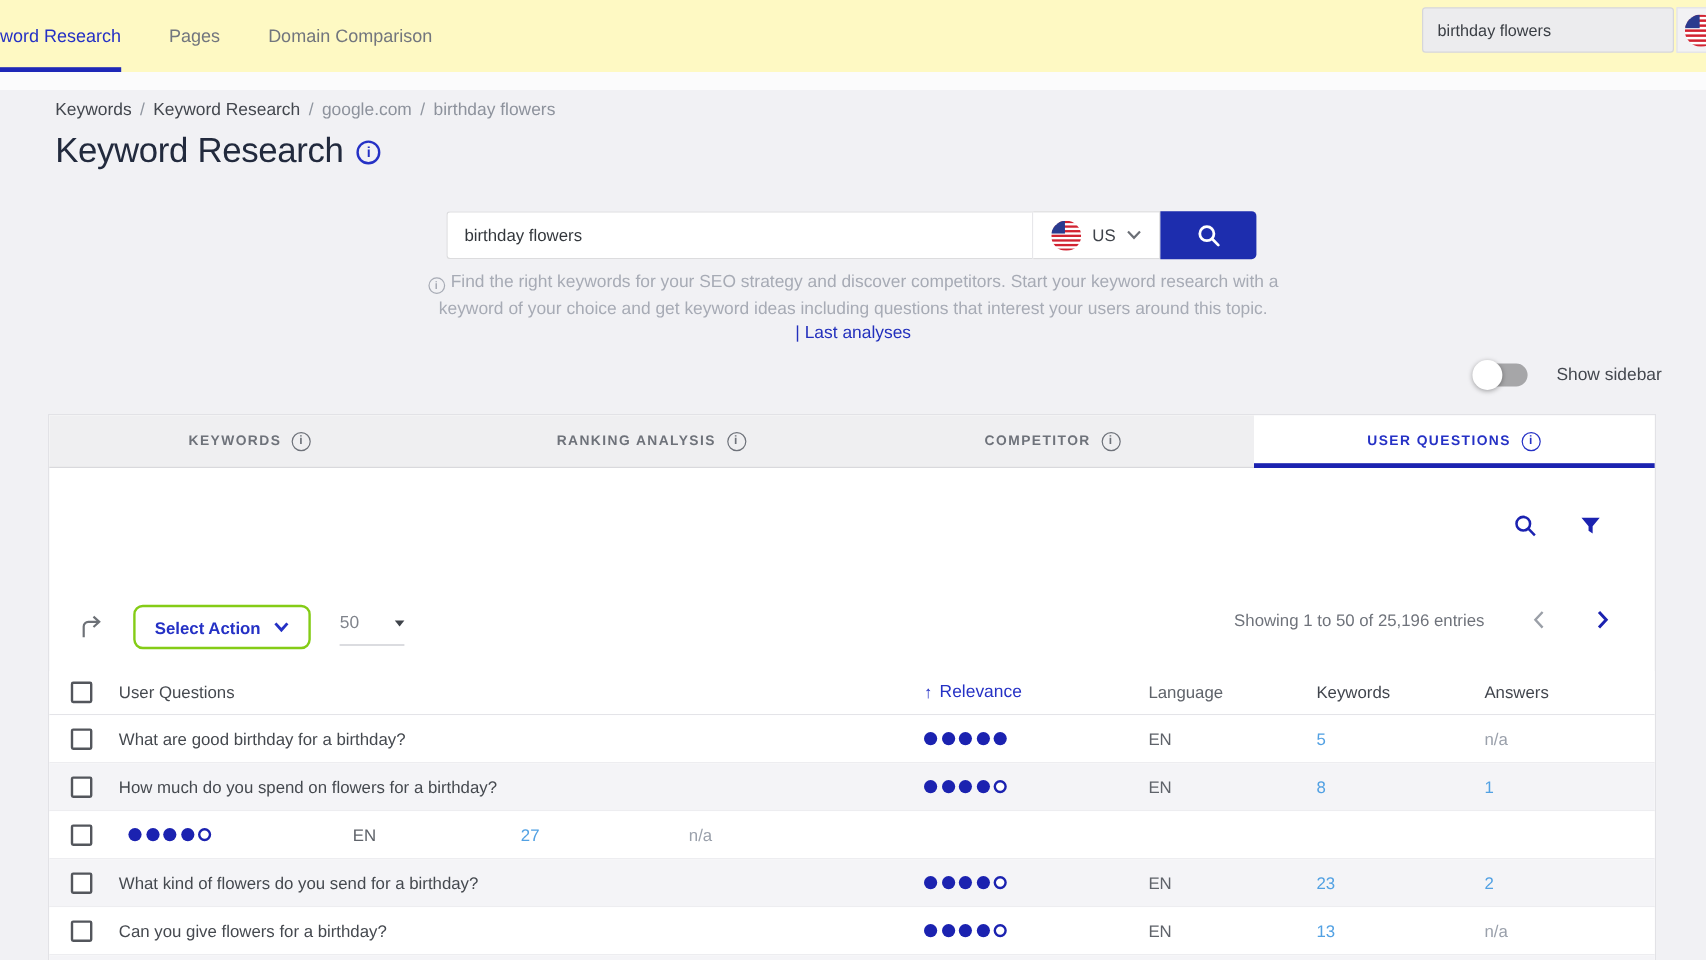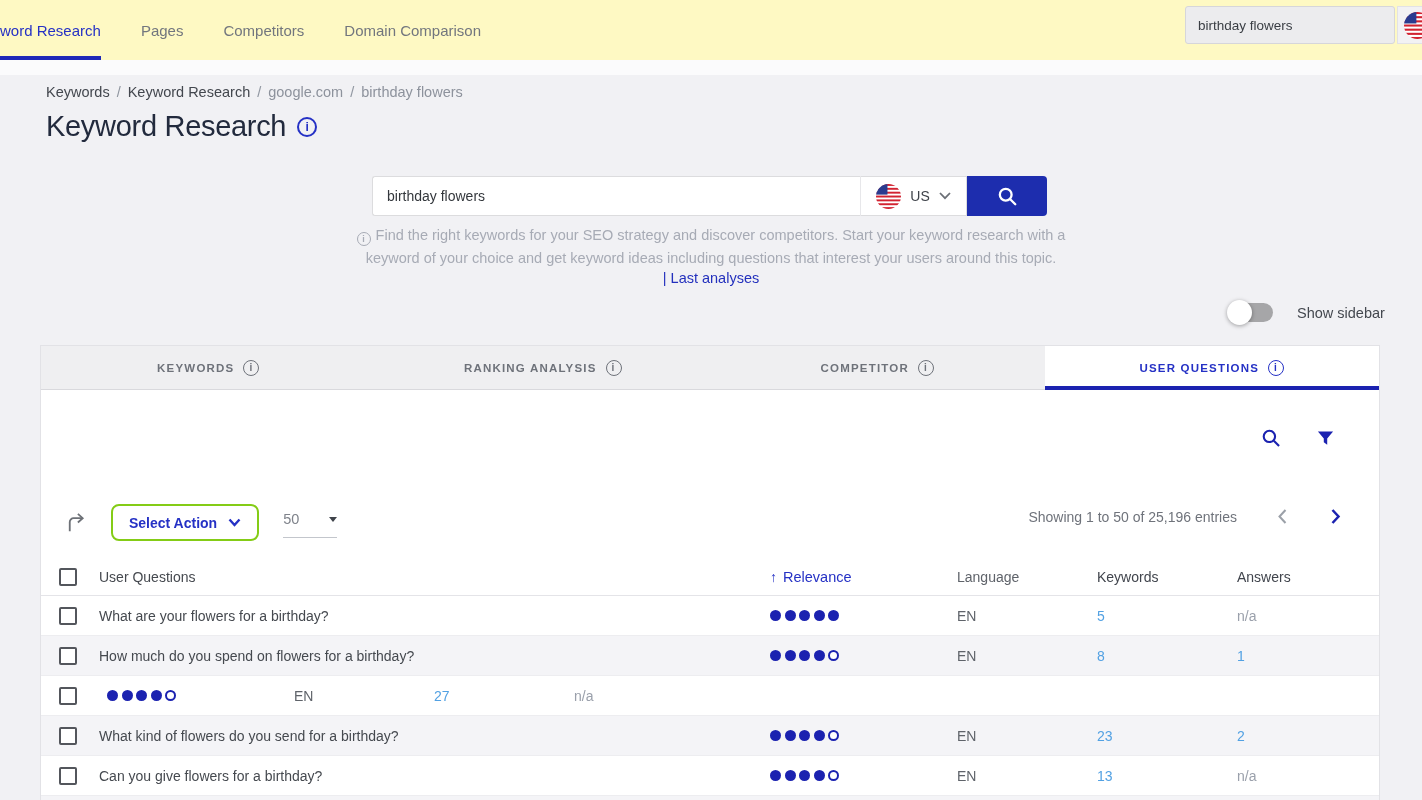--- a/index.html
+++ b/index.html
@@ -105,21 +105,20 @@
   .muted { color:#9aa0ab; }
   .trow.partial { height:40px; }
 </style>
 </head>
 <body>
 
 <div class="topbar">
   <div class="topnav">
     <span class="nav-item active">word Research</span>
     <span class="nav-item">Pages</span>
-    <span class="nav-item">Competitors</span>
     <span class="nav-item">Domain Comparison</span>
   </div>
   <input class="nav-search" type="text" value="birthday flowers" style="">
   <div class="nav-flag-btn">
     <svg width="27" height="27" viewBox="0 0 24 24">
       <defs>
           <clipPath id="flagclip-a">
             <circle cx="12" cy="12" r="12"></circle>
           </clipPath>
         </defs>
@@ -288,21 +287,21 @@
       </div>
       <div class="c-lang">Language</div>
       <div class="c-kw" style="color:#41454d">Keywords</div>
       <div class="c-ans" style="color:#41454d">Answers</div>
     </div>
     <div id="tbody">
         <div class="trow">
     <div class="c-check">
             <span class="checkbox"></span>
           </div>
-    <div class="c-q">What are your flowers for a birthday?</div>
+    <div class="c-q">What are good birthday for a birthday?</div>
     <div class="c-rel">
             <span class="dot filled"></span>
             <span class="dot filled"></span>
             <span class="dot filled"></span>
             <span class="dot filled"></span>
             <span class="dot filled"></span>
           </div>
     <div class="c-lang">EN</div>
     <div class="c-kw"><span class="blue-link">5</span></div>
     <div class="c-ans"><span class="muted">n/a</span></div>

